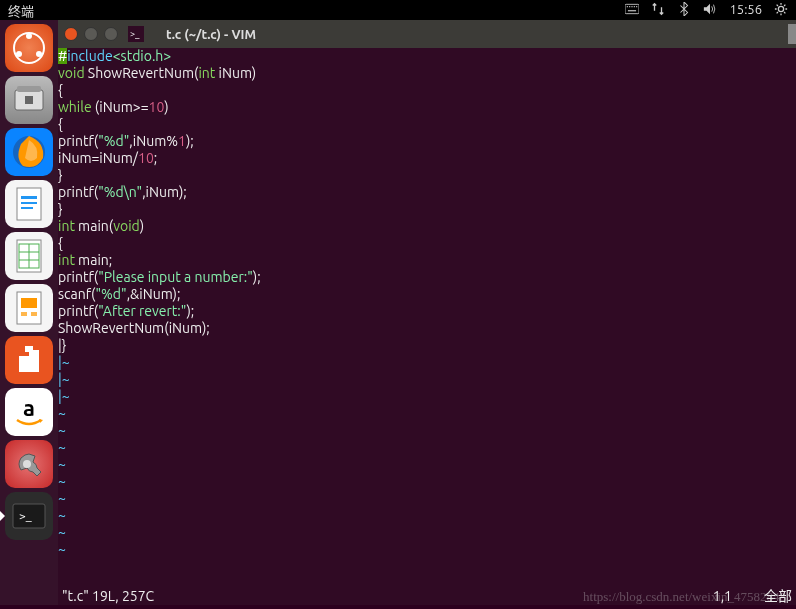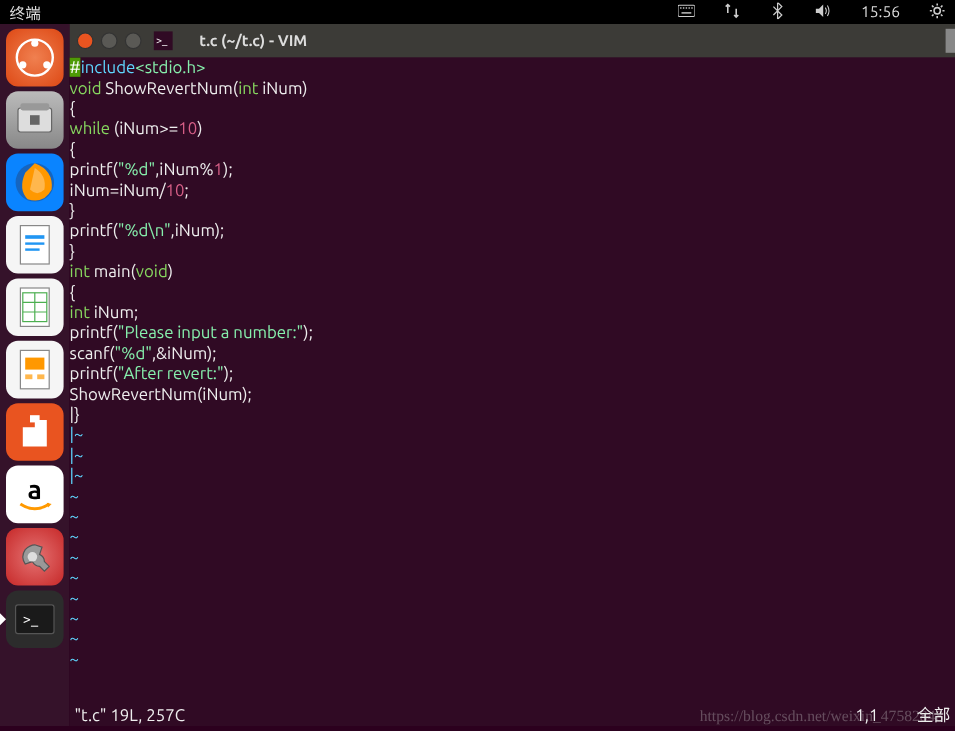--- a/index.html
+++ b/index.html
@@ -1,19 +1,19 @@
 <!DOCTYPE html>
 <html><head>
 <meta charset="utf-8">
 <style>
 *{margin:0;padding:0;box-sizing:border-box;font-family:"Ubuntu","Noto Sans CJK SC",sans-serif}
 body{width:796px;height:609px;background:#2c001e;overflow:hidden;position:relative}
 .topbar{height:20px;background:#000;color:#ddd;display:flex;align-items:center;padding:0 8px;font-size:13px}
 .topbar-left{flex:0 0 auto}
-.topbar-right{margin-left:auto;display:flex;align-items:center;gap:24px}
+.topbar-right{margin-left:auto;display:flex;align-items:flex-start;gap:12px}
 .topbar-right svg{width:14px;height:14px;fill:#ccc}
 .desktop{display:flex;height:585px}
 .launcher{width:58px;background:rgba(60,30,50,0.6);padding:4px 0;display:flex;flex-direction:column;align-items:center;gap:4px}
 .licon{width:48px;height:48px;border-radius:10px;display:flex;align-items:center;justify-content:center;position:relative;cursor:pointer}
 .licon.active::before{content:"";position:absolute;left:-5px;top:50%;transform:translateY(-50%);width:0;height:0;border-top:5px solid transparent;border-bottom:5px solid transparent;border-left:5px solid #fff}
 .workspace{flex:1;background:#2c001e;display:flex;flex-direction:column}
 .winbar{height:28px;background:linear-gradient(#3c3b37,#3c3b37);display:flex;align-items:center;padding:0 6px;gap:6px;color:#ddd;font-size:13px}
 .wbtn{width:14px;height:14px;border-radius:50%;border:1px solid #333}
 .wbtn.close{background:#e95420}
 .wbtn.min{background:#5a5955}
@@ -164,21 +164,21 @@
 <span>{</span>
 <span class="c-kw">while</span><span> (iNum&gt;=</span><span class="c-num">10</span><span>)</span>
 <span>{</span>
 <span>printf(</span><span class="c-str">"%d"</span><span>,iNum%</span><span class="c-num">1</span><span>);</span>
 <span>iNum=iNum/</span><span class="c-num">10</span><span>;</span>
 <span>}</span>
 <span>printf(</span><span class="c-str">"%d\n"</span><span>,iNum);</span>
 <span>}</span>
 <span class="c-type">int</span><span> main(</span><span class="c-type">void</span><span>)</span>
 <span>{</span>
-<span class="c-type">int</span><span> iNum;</span>
+<span class="c-type">int</span><span> main;</span>
 <span>printf(</span><span class="c-str">"Please input a number:"</span><span>);</span>
 <span>scanf(</span><span class="c-str">"%d"</span><span>,&amp;iNum);</span>
 <span>printf(</span><span class="c-str">"After revert:"</span><span>);</span>
 <span>ShowRevertNum(iNum);</span>
 <span>|</span><span>}</span>
 <span class="tilde">|~</span>
 <span class="tilde">|~</span>
 <span class="tilde">|~</span>
 <span class="tilde">~</span>
 <span class="tilde">~</span>

